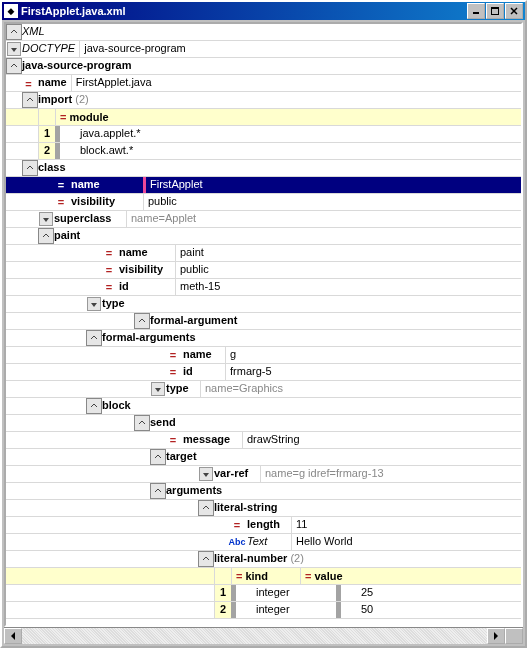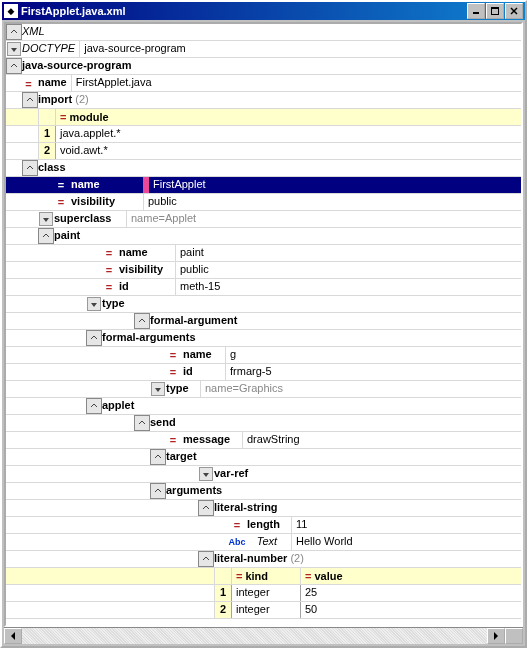--- a/index.html
+++ b/index.html
@@ -116,21 +116,21 @@
     width: 12px; height: 12px;
     display:flex;align-items:center;justify-content:center;
     color:#000;
   }
   .abc-icon { color: #0033cc; font-size: 9px; font-style: normal; }
   .label {
     font-weight: bold;
     padding: 1px 4px 1px 0;
     white-space: nowrap;
   }
-  .label.italic { font-style: italic; font-weight: normal; text-align: center; }
+  .label.italic { font-style: italic; font-weight: normal; }
   .value {
     padding: 1px 4px;
     flex: 1;
     border-left: 1px solid #d9d9d9;
     white-space: nowrap;
   }
   .value.gray { color: #888; }
   .count { color: #888; font-weight: normal; }
   .header-row {
     background: #ffffcc;
@@ -147,27 +147,27 @@
   .numcell {
     width: 16px;
     background: #ffffcc;
     border-left: 1px solid #d9d9d9;
     text-align: center;
     font-weight: bold;
     padding:1px 0;
     flex-shrink:0;
   }
   .cell {
-    border-left:1px solid #a3a3a3;
-    padding:1px 4px;
+    border-left:5px solid #a3a3a3;
+    padding:1px 20px;
     flex:1;
   }
   .selected { background:#000080; color:#fff; }
   .selected .label { color:#fff; }
-  .selected .value { border-left:6px solid #ec4899; }
+  .selected .value { border-left:3px solid #ec4899; }
   .selected .eq-icon { color:#fff; }
   .sb-h {
     height: 16px;
     background: #e0e0e0;
     display:flex;
     align-items:stretch;
     border-top:1px solid #888;
   }
   .sb-btn {
     width:16px;height:14px;background:#c0c0c0;border:1px outset #fff;
@@ -273,21 +273,21 @@
       <div class="row">
         <div class="indent"></div>
           <div class="indent"></div>
         <div class="numcell">1</div>
         <div class="cell">java.applet.*</div>
       </div>
       <div class="row">
         <div class="indent"></div>
           <div class="indent"></div>
         <div class="numcell">2</div>
-        <div class="cell">void.awt.*</div>
+        <div class="cell">block.awt.*</div>
       </div>
 
       <div class="row">
         <div class="indent"></div>
         <div class="indent">
             <span class="toggle">
               <svg width="8" height="8">
                 <path d="M1 5 L4 2 L7 5" fill="none" stroke="#444"></path>
               </svg>
             </span>
@@ -483,21 +483,21 @@
           <div class="indent"></div>
           <div class="indent"></div>
           <div class="indent"></div>
         <div class="indent">
             <span class="toggle">
               <svg width="8" height="8">
                 <path d="M1 5 L4 2 L7 5" fill="none" stroke="#444"></path>
               </svg>
             </span>
           </div>
-        <div class="label">applet</div>
+        <div class="label">block</div>
       </div>
 
       <div class="row">
         <div class="indent"></div>
           <div class="indent"></div>
           <div class="indent"></div>
           <div class="indent"></div>
           <div class="indent"></div>
           <div class="indent"></div>
           <div class="indent"></div>
@@ -562,20 +562,21 @@
           <div class="indent"></div>
           <div class="indent"></div>
         <div class="indent">
             <span class="plusminus-icon">
               <svg width="8" height="8">
                 <polygon points="1,3 7,3 4,7" fill="#444"></polygon>
               </svg>
             </span>
           </div>
         <div class="label" style="min-width:42px">var-ref</div>
+        <div class="value gray">name=g idref=frmarg-13</div>
       </div>
 
       <div class="row">
         <div class="indent"></div>
           <div class="indent"></div>
           <div class="indent"></div>
           <div class="indent"></div>
           <div class="indent"></div>
           <div class="indent"></div>
           <div class="indent"></div>

